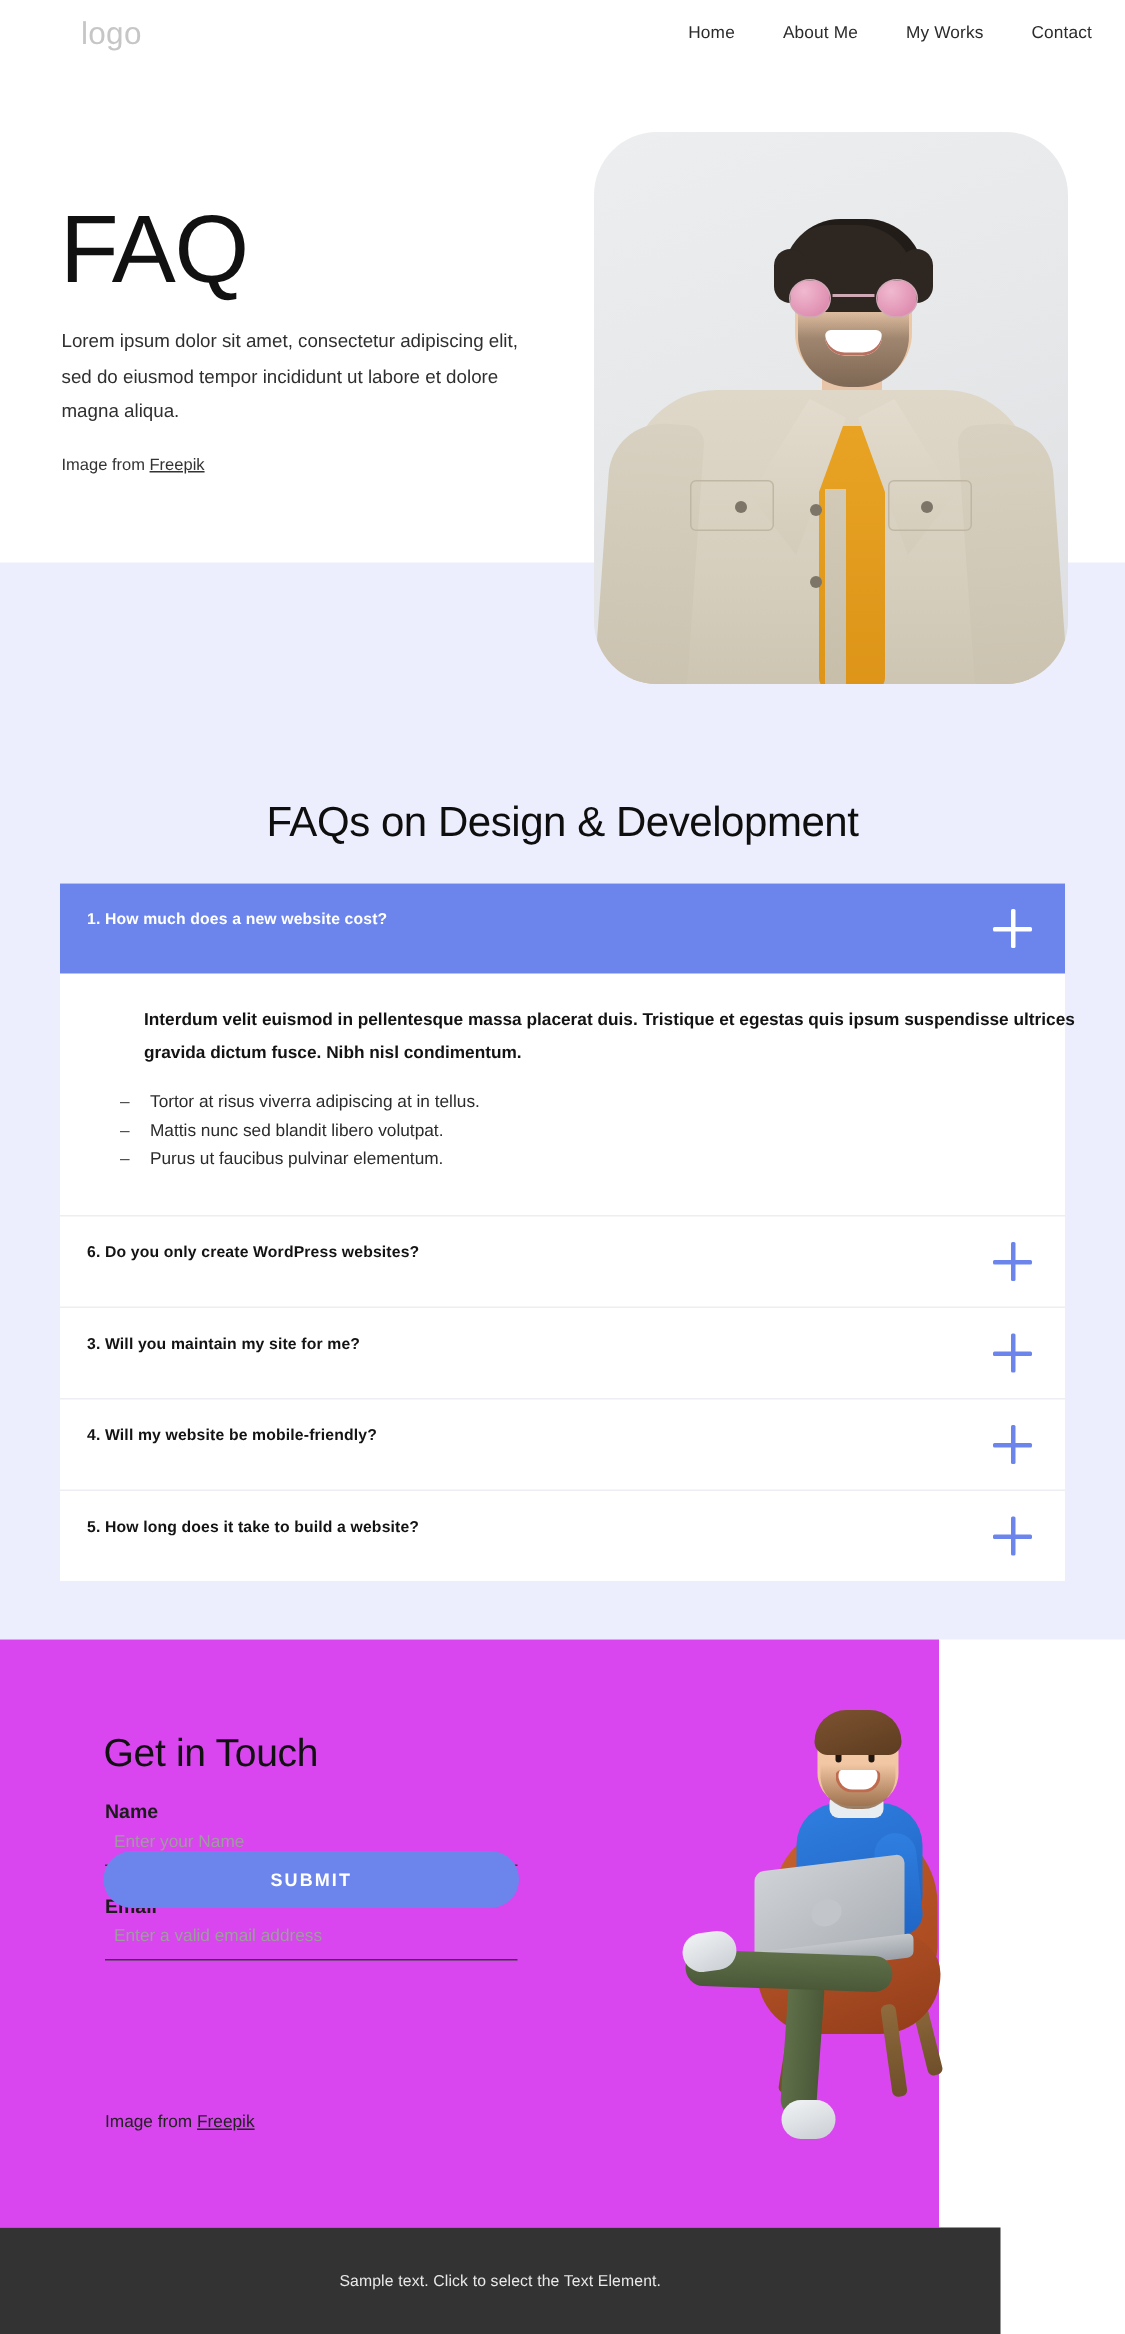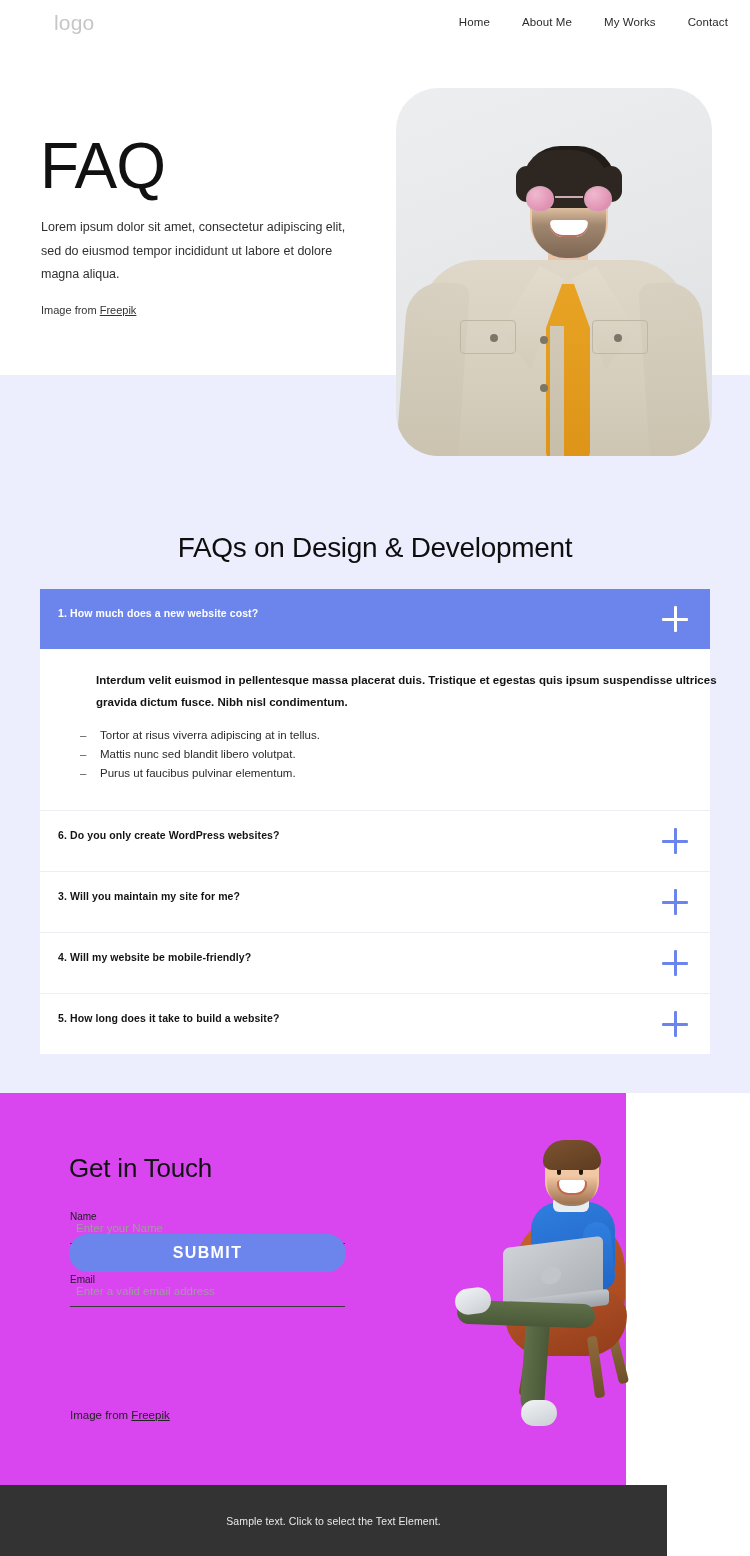--- a/index.html
+++ b/index.html
@@ -172,38 +172,38 @@
     content: "–"; position: absolute; left: 0; top: 0; color: #4a4a4a;
   }
 
   
   .contact { position: absolute; left: 0; top: 1093px; width: 626px; height: 392px; background: #d946ef; }
   .contact-title {
     position: absolute; left: 69px; top: 60px;
     font-size: 26px; font-weight: 400; color: #111; letter-spacing: -.2px;
   }
   .field-label {
-    position: absolute; left: 70px; font-size: 10px; font-weight: 400; color: #1c1c1c; margin-top: 11px;
+    position: absolute; left: 70px; font-size: 13px; font-weight: 700; color: #1c1c1c;
   }
   .field-label.name { top: 107px; }
   .field-label.email { top: 170px; }
   .field-input {
     position: absolute; left: 70px; width: 275px; height: 28px;
     border: none; border-bottom: 1.6px solid #3a3a3a; background: transparent;
     font-family: "Liberation Sans", sans-serif; font-size: 11.5px; color: #333;
     padding: 0 0 4px 6px; outline: none;
   }
   .field-input::placeholder { color: #9d9d9d; }
   .field-input.name { top: 123px; }
   .field-input.email { top: 186px; }
   .submit-btn {
     position: absolute; left: 69px; top: 1234px; width: 277px; height: 38px;
     background: #6c85ec; border: none; border-radius: 19px; cursor: pointer;
     color: #fff; font-family: "Liberation Sans", sans-serif;
-    font-size: 16px; font-weight: 700; letter-spacing: 1.4px;
+    font-size: 12px; font-weight: 700; letter-spacing: 1.4px;
   }
   .contact-credit { position: absolute; left: 70px; top: 316px; font-size: 11.5px; color: #222; }
   .contact-credit a { color: #222; text-decoration: underline; }
 
   
   .illus { position: absolute; left: 445px; top: 1130px; width: 215px; height: 300px; }
   .i-chair-backrest {
     position:absolute; left:70px; top:84px; width:110px; height:112px;
     background:linear-gradient(140deg,#c8622f,#a8481f); border-radius:55px 55px 28px 28px;
   }

